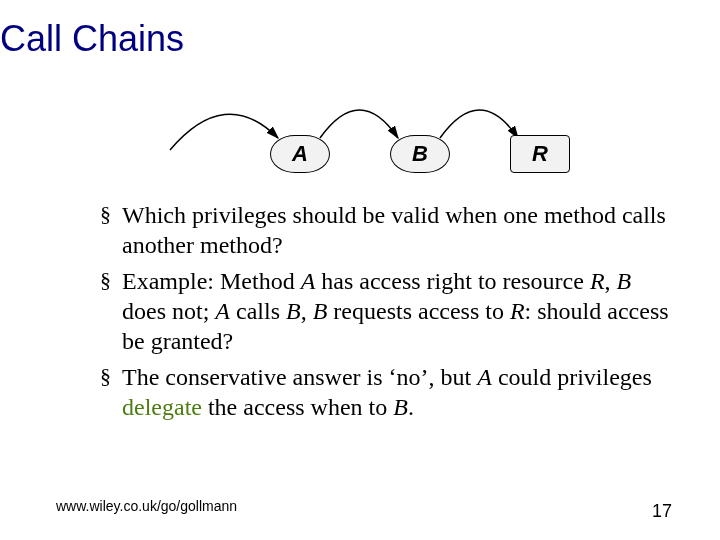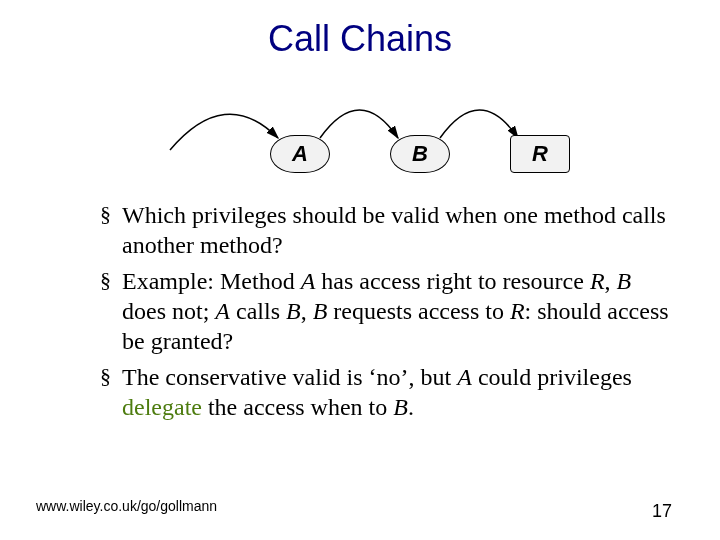--- a/index.html
+++ b/index.html
@@ -9,21 +9,21 @@
     background: #ffffff;
     font-family: "Times New Roman", Times, serif;
     color: #000;
     position: relative;
     overflow: hidden;
   }
   .title {
     font-family: Arial, Helvetica, sans-serif;
     font-size: 36px;
     color: #000080;
-    text-align: center;
+    text-align: left;
     margin-top: 18px;
   }
   .diagram {
     position: relative;
     width: 400px;
     height: 110px;
     margin: 10px auto 20px auto;
   }
   .diagram svg {
     position: absolute;
@@ -60,21 +60,21 @@
     position: absolute;
     left: 0;
     top: 0;
     font-size: 22px;
     color: #000;
   }
   .ital { font-style: italic; }
   .delegate { color: #4d7c0f; }
   .footer-left {
     position: absolute;
-    left: 36px;
+    left: 56px;
     bottom: 26px;
     font-family: Arial, Helvetica, sans-serif;
     font-size: 14px;
     color: #000;
   }
   .footer-right {
     position: absolute;
     right: 48px;
     bottom: 18px;
     font-family: Arial, Helvetica, sans-serif;
@@ -102,18 +102,18 @@
   <div class="node" style="left:230px; top:65px;">B</div>
   <div class="node" style="left:350px; top:65px; border-radius:4px;">R</div>
 </div>
 
 <ul class="bullets">
   <li>Which privileges should be valid when one method calls another method?</li>
   <li>
     <span>Example: Method </span><span class="ital">A</span><span> has access right to resource </span><span class="ital">R</span><span>, </span><span class="ital">B</span><span> does not; </span><span class="ital">A</span><span> calls </span><span class="ital">B</span><span>, </span><span class="ital">B</span><span> requests access to </span><span class="ital">R</span><span>: should access be granted?</span>
   </li>
   <li>
-    <span>The conservative valid is ‘no’, but </span><span class="ital">A</span><span> could privileges </span><span class="delegate">delegate</span><span> the access when to </span><span class="ital">B</span><span>.</span>
+    <span>The conservative answer is ‘no’, but </span><span class="ital">A</span><span> could privileges </span><span class="delegate">delegate</span><span> the access when to </span><span class="ital">B</span><span>.</span>
   </li>
 </ul>
 
 <div class="footer-left">www.wiley.co.uk/go/gollmann</div>
 <div class="footer-right">17</div>
 
 </body></html>

